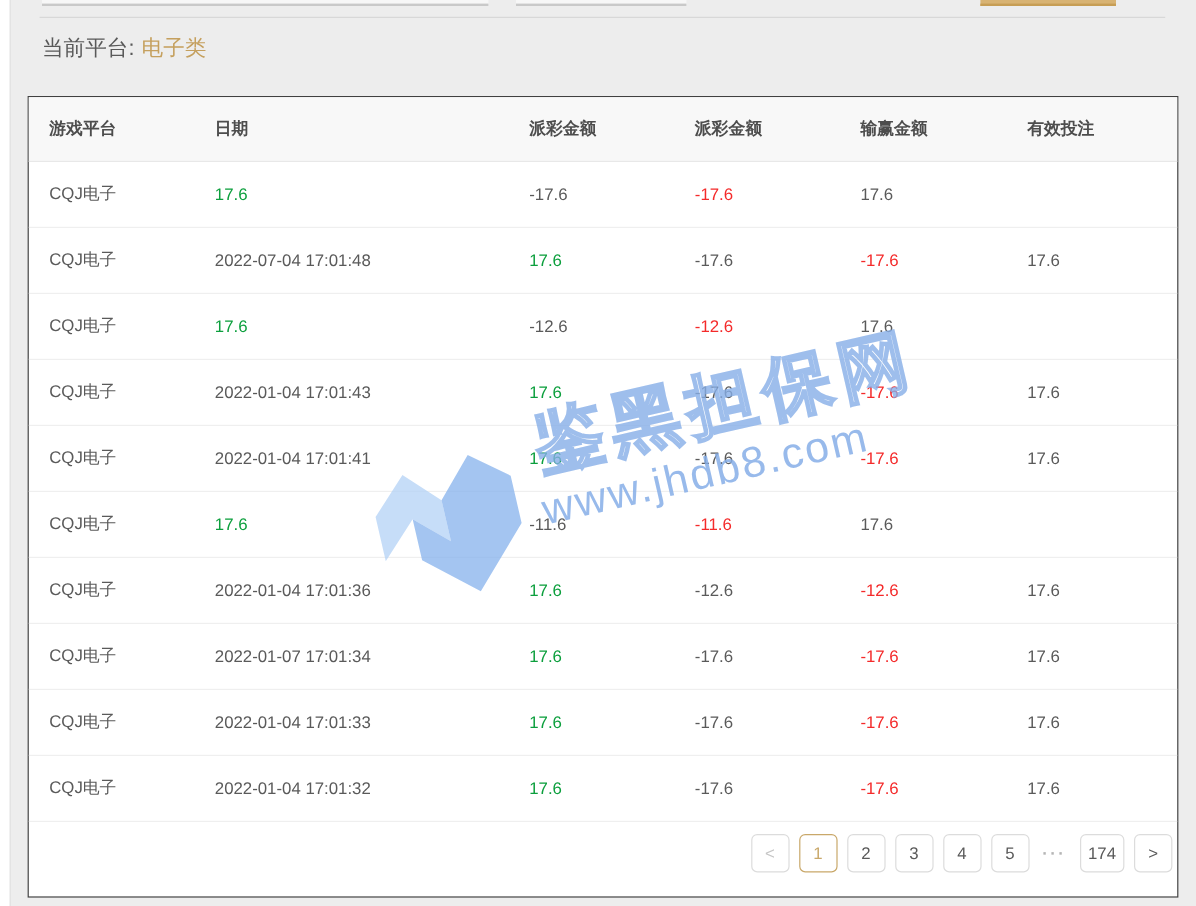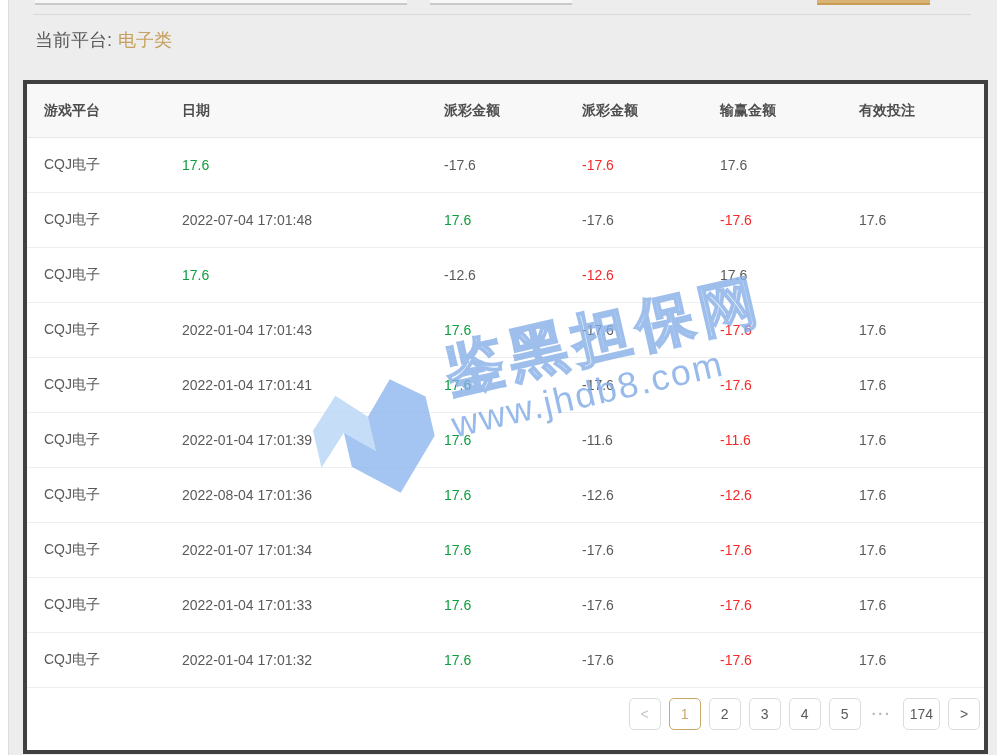--- a/index.html
+++ b/index.html
@@ -13,21 +13,21 @@
   .frag-input2{left:430px;width:142px;}
   .frag-gold{position:absolute;top:0;left:817px;width:113px;height:3px;background:#d8b373;
     border-bottom:2px solid #c79e55;}
   .top-sep{position:absolute;left:33px;top:14px;width:938px;border-top:1px solid #d8d8d8;}
 
   .platform-bar{position:absolute;left:35px;top:28px;font-size:18px;color:#595959;}
   .platform-bar .gold{color:#c5a05e;margin-left:6px;}
 
   
   .card{position:absolute;left:23px;top:80px;width:957px;height:666px;background:#fff;
-    border:4px solid #404040;box-sizing:content-box;}
+    border:1px solid #404040;box-sizing:content-box;}
   .grid-row{display:grid;grid-template-columns:138px 262px 138px 138px 139px auto;
     padding-left:17px;align-items:center;font-size:14px;}
   .thead{height:53px;background:#f8f8f8;border-bottom:1px solid #e8e8e8;
     font-weight:bold;color:#4d4d4d;}
   .tr{height:54px;color:#5a5a5a;border-bottom:1px solid #efefef;}
   .tr:last-of-type{border-bottom:1px solid #efefef;}
   .td{white-space:nowrap;}
   .green{color:#0c9f3d;}
   .red{color:#f42a2a;}
 
@@ -114,30 +114,29 @@
     <div class="td">CQJ电子</div>
     <div class="td">2022-01-04 17:01:41</div>
     <div class="td green">17.6</div>
     <div class="td">-17.6</div>
     <div class="td red">-17.6</div>
     <div class="td">17.6</div>
   </div>
 
   <div class="grid-row tr">
     <div class="td">CQJ电子</div>
-    <div class="td">2022-01-04 17:01:39</div>
     <div class="td green">17.6</div>
     <div class="td">-11.6</div>
     <div class="td red">-11.6</div>
     <div class="td">17.6</div>
   </div>
 
   <div class="grid-row tr">
     <div class="td">CQJ电子</div>
-    <div class="td">2022-08-04 17:01:36</div>
+    <div class="td">2022-01-04 17:01:36</div>
     <div class="td green">17.6</div>
     <div class="td">-12.6</div>
     <div class="td red">-12.6</div>
     <div class="td">17.6</div>
   </div>
 
   <div class="grid-row tr">
     <div class="td">CQJ电子</div>
     <div class="td">2022-01-07 17:01:34</div>
     <div class="td green">17.6</div>

